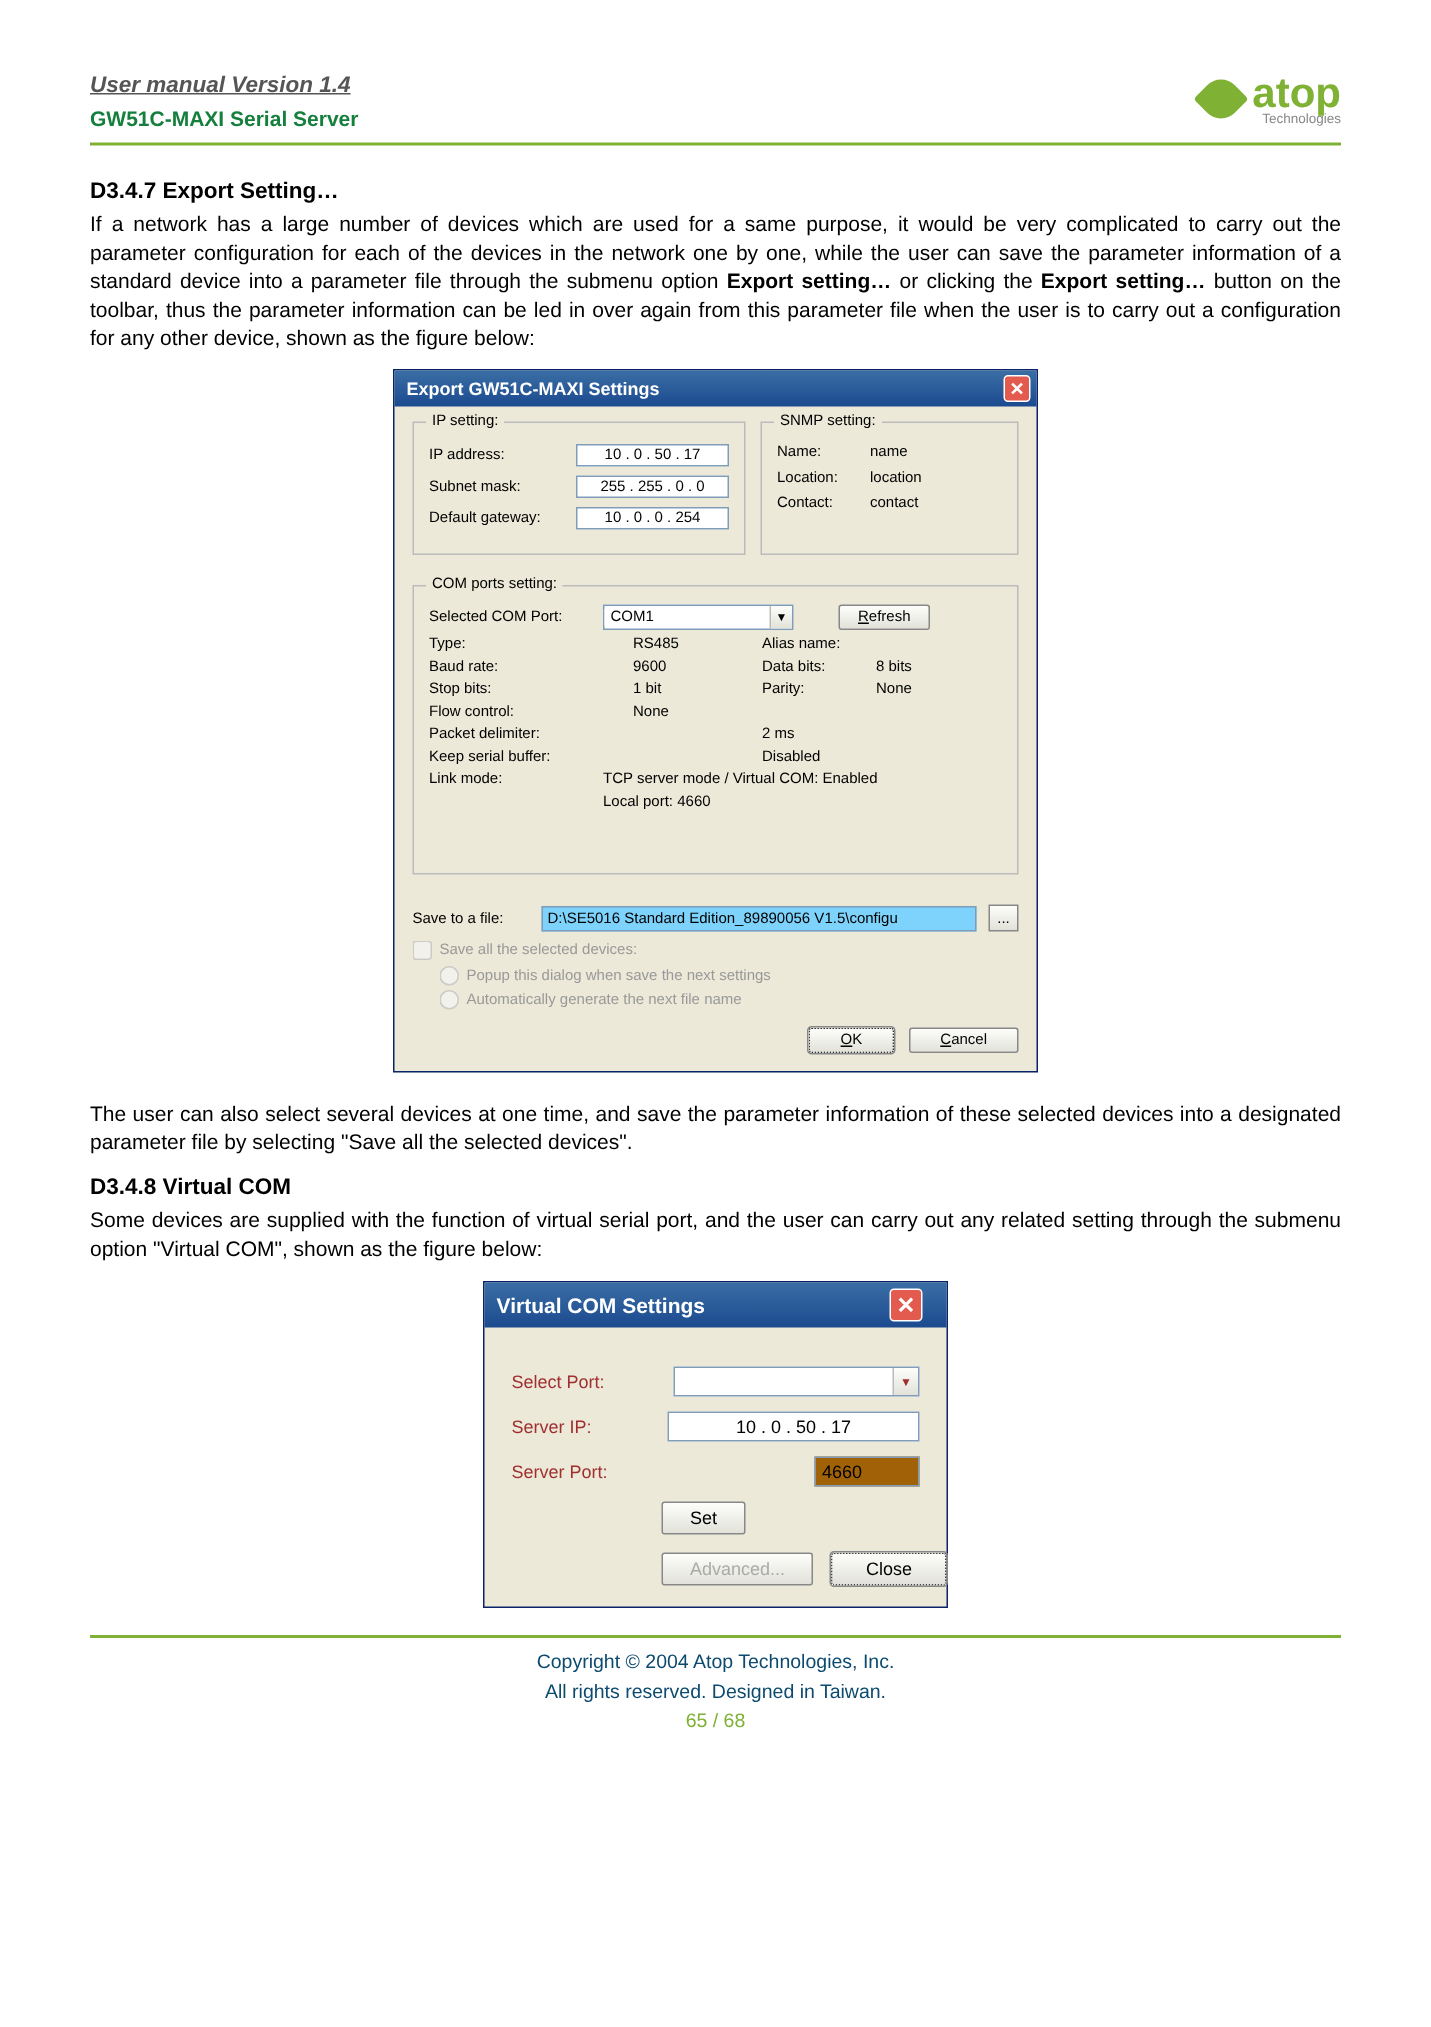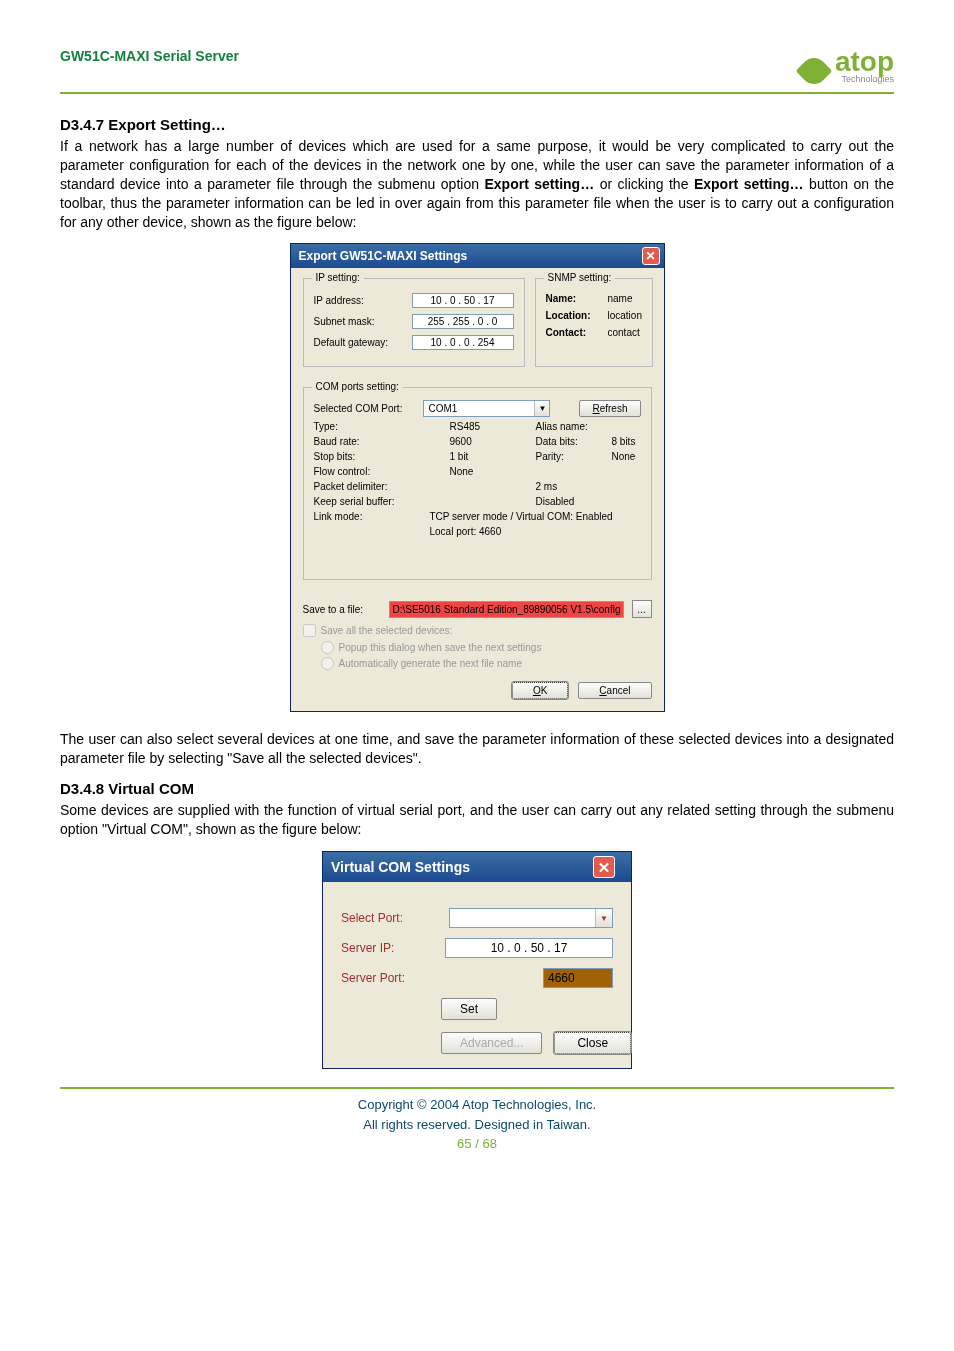--- a/index.html
+++ b/index.html
@@ -27,21 +27,21 @@
       font-size: 15px;
       margin-bottom: 6px;
     }
     .product-title {
       font-weight: bold;
       font-size: 14px;
       color: #15803d;
     }
     .logo {
       display: flex;
-      align-items: flex-end;
+      align-items: center;
       gap: 8px;
     }
     .logo-leaf {
       width: 26px; height: 26px;
       background: #7fb135;
       border-radius: 50% 10% 50% 10%;
       transform: rotate(45deg);
       position: relative;
     }
     .logo-text {
@@ -80,21 +80,21 @@
       justify-content: center;
       margin: 10px 0 18px 0;
     }
     .dialog {
       background: #ece9d8;
       border: 1px solid #0a246a;
       font-size: 10px;
       font-family: Tahoma, Arial, sans-serif;
       color: #000;
     }
-    .dialog.export { width: 375px; }
+    .dialog.export { width: 430px; }
     .dialog.vcom { width: 310px; }
     .titlebar {
       background: linear-gradient(to bottom, #3b6ea5, #1b4a8f);
       color: #fff;
       font-weight: bold;
       display: flex;
       justify-content: space-between;
       align-items: center;
       padding: 3px 4px 3px 8px;
       font-size: 12px;
@@ -131,21 +131,21 @@
     }
     .top-row { display: flex; gap: 10px; }
     .top-row .fieldset { flex: 1; }
     .field-row {
       display: flex;
       align-items: center;
       margin: 6px 0;
       gap: 6px;
     }
     .field-label { width: 92px; }
-    .snmp-label { width: 56px; font-weight: bold; }
+    .snmp-label { width: 56px; }
     .ip-box {
       background: #fff;
       border: 1px solid #7f9db9;
       padding: 1px 2px;
       font-family: Tahoma, Arial;
       font-size: 10px;
       width: 102px;
       text-align: center;
       letter-spacing: 0;
     }
@@ -188,21 +188,21 @@
     }
     .btn .ul { text-decoration: underline; }
     .save-row {
       display: flex;
       align-items: center;
       gap: 8px;
       margin: 10px 0 6px 0;
     }
     .save-row .save-lbl { width: 78px; }
     .save-row .path-input {
-      background: #ef4444;
+      background: #7dd3fc;
       border: 1px solid #7f9db9;
       font-size: 10px;
       padding: 2px 3px;
       flex: 1;
       font-family: Tahoma, Arial;
     }
     .save-row .browse-btn {
       background: linear-gradient(#fdfdfb,#e2e2da);
       border: 1px solid #888;
       width: 20px; height: 18px;
@@ -257,20 +257,21 @@
       margin: 18px 0 6px 0;
     }
     .footer { text-align: center; color: #0c4a6e; font-size: 13px; line-height: 1.5; }
     .pagenum { text-align: center; color: #7fb135; font-size: 13px; margin-top: 2px; }
   </style>
 </head>
 <body>
 
 <div class="header-row">
   <div class="header-left">
+    <div class="manual-title">User manual Version 1.4</div>
     <div class="product-title">GW51C-MAXI Serial Server</div>
   </div>
   <div class="logo">
     <div class="logo-leaf"></div>
     <div>
       <span class="logo-text">atop</span>
       <span class="logo-sub">Technologies</span>
     </div>
   </div>
 </div>

